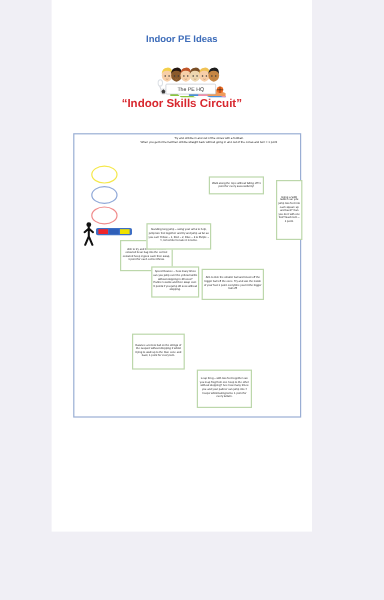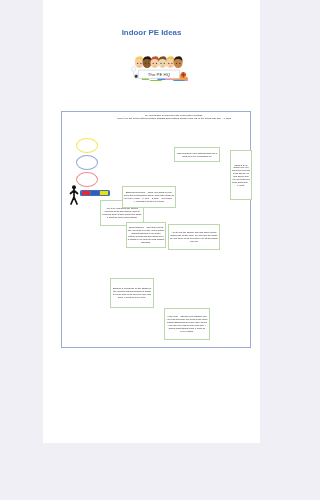--- a/index.html
+++ b/index.html
@@ -80,20 +80,21 @@
         <path d="M10 41.4 L13.4 43.9 L12.1 47.9 H7.9 L6.6 43.9 Z" fill="#3b3b3b"></path>
         <circle cx="101" cy="42" r="5.2" fill="#ef6a21"></circle>
         <path d="M95.8 42 H106.2 M101 36.8 V47.2" stroke="#1d1d1d" stroke-width="0.8" fill="none"></path>
       </g>
       <g>
         <rect x="14" y="33" width="80" height="16" rx="1.5" fill="#ffffff" stroke="#b9c0c8" stroke-width="1"></rect>
         <text id="bannertext" x="54" y="44.5" text-anchor="middle" font-size="8.4" fill="#3a3a3a">The PE HQ</text>
       </g>
     </svg>
   </div>
+  <div id="subtitle">“Indoor Skills Circuit”</div>
   <div id="mins"></div>
   <div id="box">
 <div class="intro" style="left:52px;top:2px;width:120px;"><span>Try and dribble in and out of the cones with a football.</span></div>
 <div class="intro" style="left:32px;top:5.3px;width:160px;"><span>When you get to the hat then dribble straight back without going in and out of the cones and turn = 1 point</span></div>
 <div class="hoop" style="left:14px;top:26px;width:22px;height:15px;border:1.2px solid #f5e84a;"></div>
 <div class="hoop" style="left:14px;top:43px;width:22px;height:15px;border:1.2px solid #8fa8d8;"></div>
 <div class="hoop" style="left:14px;top:60px;width:22px;height:15px;border:1.2px solid #f08c8c;"></div>
 <div style="left:18px;top:78px;width:30px;height:6px;position:absolute;background:#3f6fc4;border-radius:1.5px;"></div>
 <div style="left:19.5px;top:79px;width:8px;height:4px;position:absolute;background:#ef252b;"></div>
 <div style="left:28.5px;top:79px;width:8px;height:4px;position:absolute;background:#2f5fb8;"></div>

